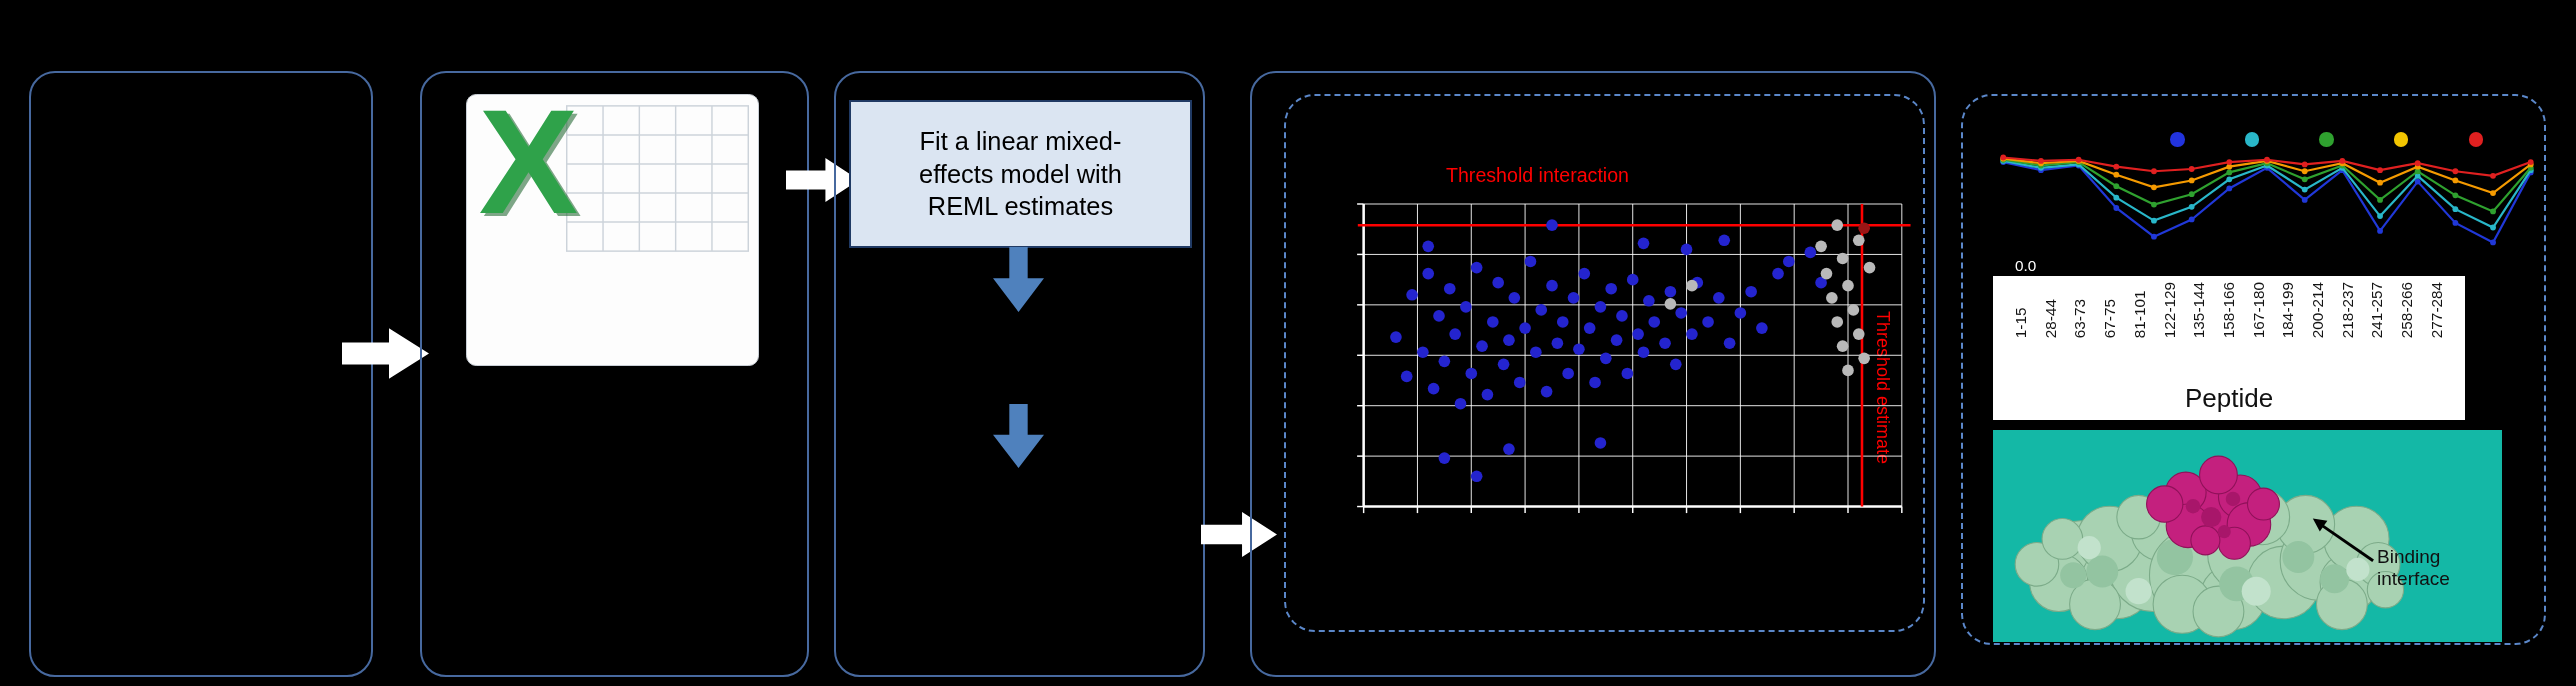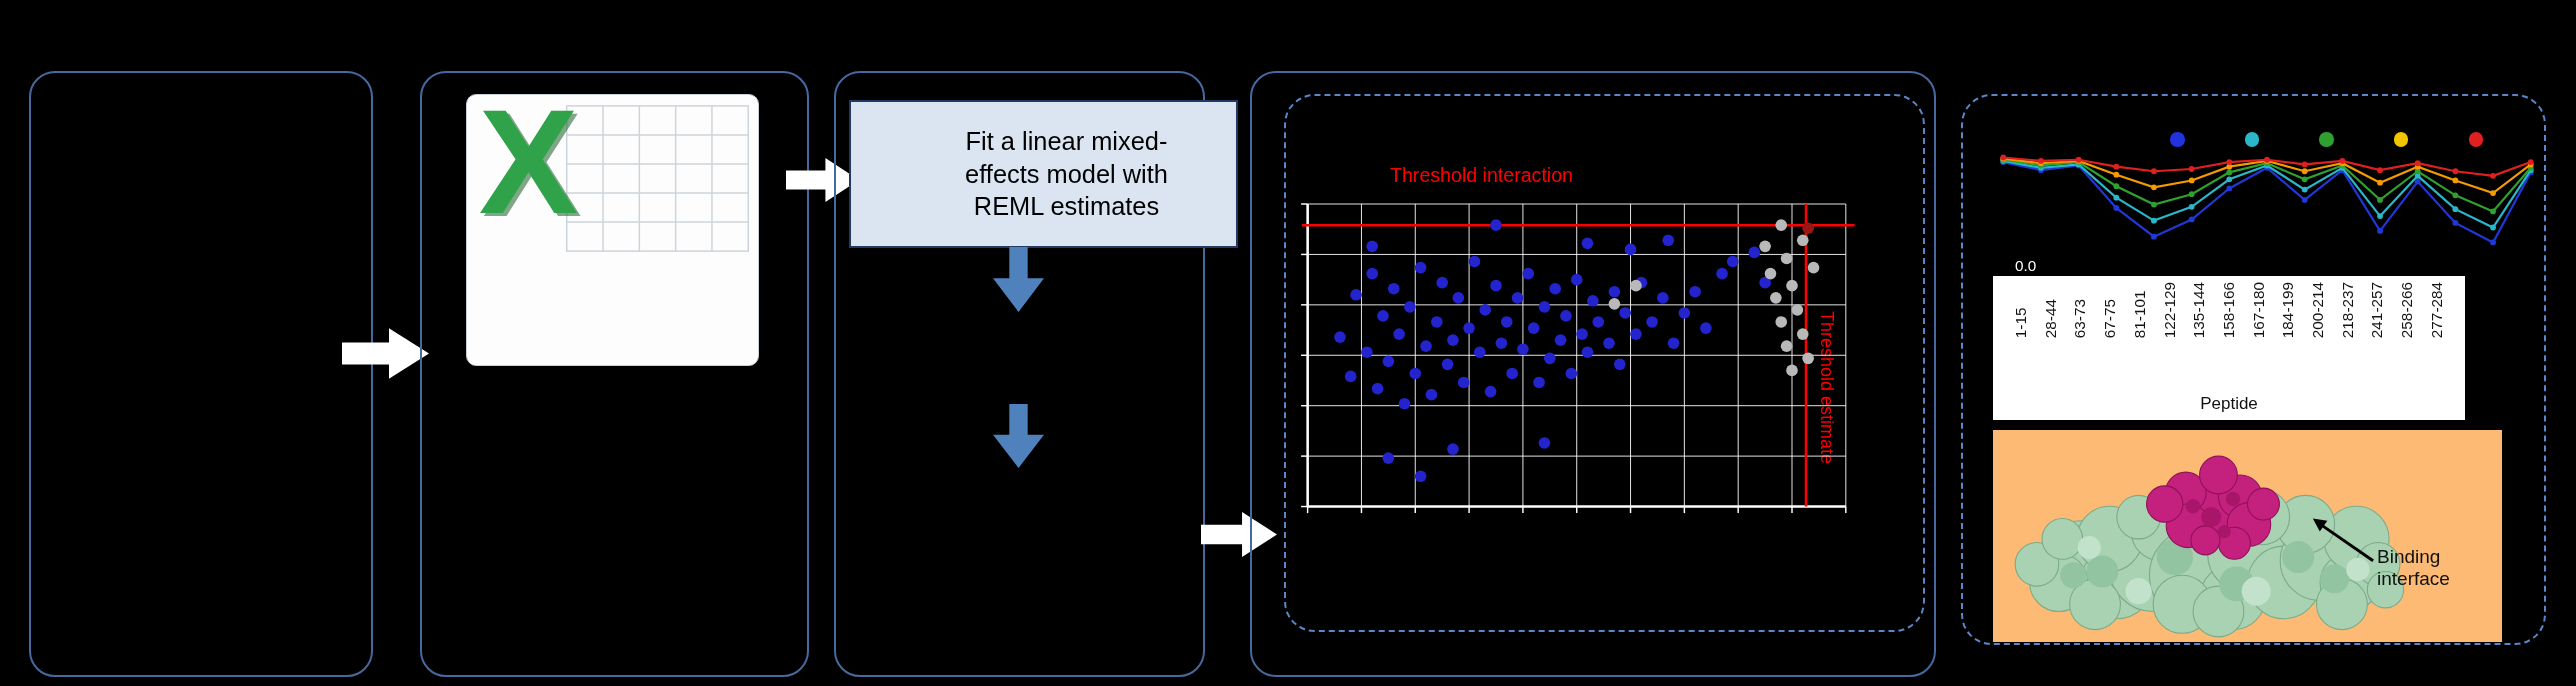--- a/index.html
+++ b/index.html
@@ -29,22 +29,22 @@
   
   .thr-h{position:absolute;color:#ff0000;font-size:19.6px;white-space:nowrap;}
   .thr-v{position:absolute;color:#ff0000;font-size:18px;writing-mode:vertical-rl;white-space:nowrap;}
   
   .legend-row{position:absolute;display:flex;justify-content:space-between;align-items:center;}
   .ldot{width:14.5px;height:14.5px;border-radius:50%;display:inline-block;}
   .ytick{position:absolute;color:#fff;font-size:15.3px;}
   .strip{position:absolute;background:#ffffff;}
   .pep-row{display:flex;justify-content:space-between;padding:5.8px 19px 0 19px;}
   .pep{writing-mode:vertical-rl;transform:rotate(180deg);font-size:15.3px;color:#141414;}
-  .pep-axis{position:absolute;bottom:5.8px;left:0;right:0;text-align:center;font-size:17px;color:#111;}
-  .protein{position:absolute;background:#fdba74;}
+  .pep-axis{position:absolute;bottom:5.8px;left:0;right:0;text-align:center;font-size:26px;color:#111;}
+  .protein{position:absolute;background:#14b8a6;}
   .bind-label{position:absolute;left:384px;top:116px;width:124px;font-size:19px;color:#111;line-height:1.18;}
 </style>
 </head>
 <body>
 
 <div class="canvas">
 
   <div class="panel" style="left:29px;top:71px;width:340px;height:602px;"></div>
 
   <div class="flow-arrow" style="left:342px;top:326px;width:87px;height:55px;"></div>
@@ -65,31 +65,31 @@
             <line x1="1" y1="161" x2="251" y2="161"></line>
         </g>
       </svg>
       <div class="csv-x">X</div>
     </div>
   </div>
 
   <div class="flow-arrow" style="left:786px;top:156px;width:73px;height:48px;"></div>
 
   <div class="panel" style="left:834px;top:71px;width:367px;height:602px;"></div>
-  <div class="step" style="left:849px;top:100px;width:339px;height:144px;padding-left:46px;">
+  <div class="step" style="left:849px;top:100px;width:339px;height:144px;">
     <div>Fit a linear mixed-<br>effects model with<br><b>REML</b> estimates</div>
   </div>
   <div class="down-arrow" style="left:993px;top:247px;width:51px;height:65px;"></div>
   <div class="down-arrow" style="left:993px;top:404px;width:51px;height:64px;"></div>
 
   <div class="flow-arrow" style="left:1201px;top:510px;width:76px;height:49px;"></div>
 
   <div class="panel" style="left:1250px;top:71px;width:682px;height:602px;"></div>
   <div class="dashed" style="left:1284px;top:94px;width:637px;height:534px;"></div>
-  <div style="position:absolute;left:1296px;top:160px;width:581px;height:385px;">
+  <div style="position:absolute;left:1352px;top:160px;width:581px;height:385px;">
     <div class="thr-h" style="left:94px;top:4.4px;">Threshold interaction</div>
     <div class="thr-v" style="left:520px;top:151px;">Threshold estimate</div>
     <div style="position:absolute;left:0;top:41px;width:560px;height:326px;"><svg width="560" height="326" viewBox="0 0 770 448">
           <line x1="16" y1="4" x2="16" y2="420" stroke="#ffffff" stroke-width="1.3" stroke-opacity="0.95"></line>
           <line x1="90" y1="4" x2="90" y2="420" stroke="#ffffff" stroke-width="1.3" stroke-opacity="0.95"></line>
           <line x1="164" y1="4" x2="164" y2="420" stroke="#ffffff" stroke-width="1.3" stroke-opacity="0.95"></line>
           <line x1="238" y1="4" x2="238" y2="420" stroke="#ffffff" stroke-width="1.3" stroke-opacity="0.95"></line>
           <line x1="312" y1="4" x2="312" y2="420" stroke="#ffffff" stroke-width="1.3" stroke-opacity="0.95"></line>
           <line x1="386" y1="4" x2="386" y2="420" stroke="#ffffff" stroke-width="1.3" stroke-opacity="0.95"></line>
           <line x1="460" y1="4" x2="460" y2="420" stroke="#ffffff" stroke-width="1.3" stroke-opacity="0.95"></line>

